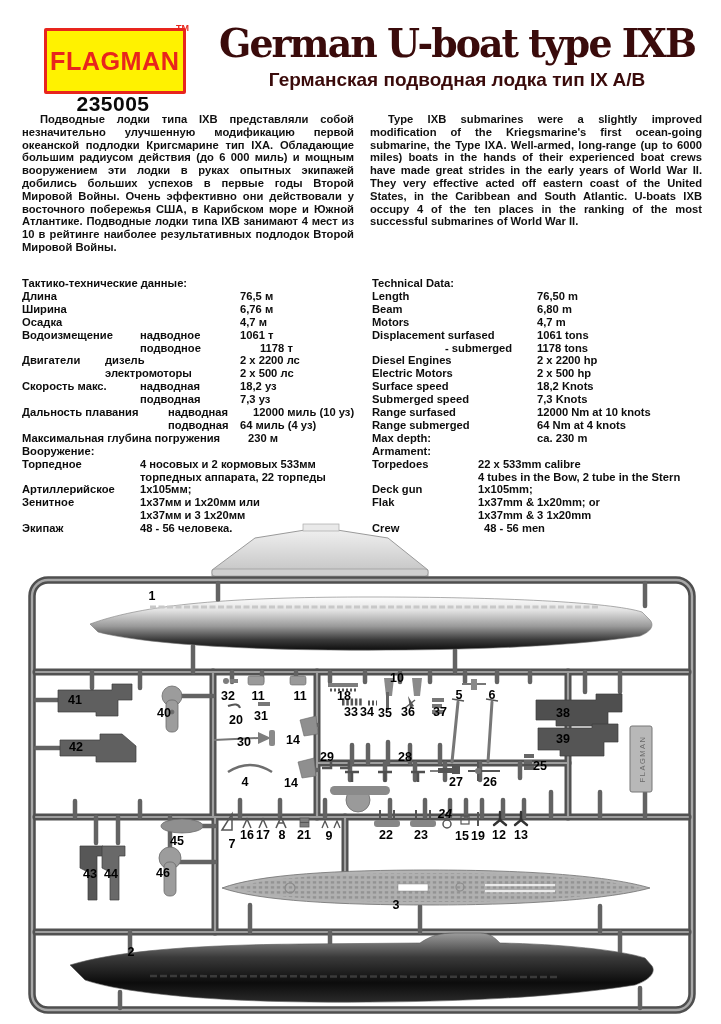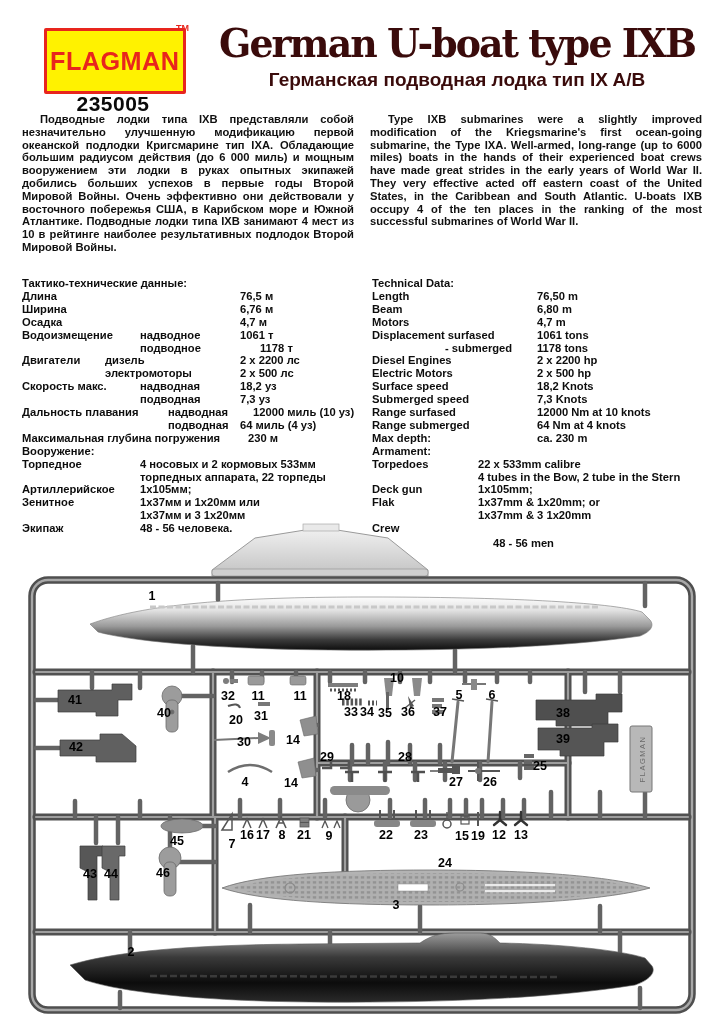--- a/index.html
+++ b/index.html
@@ -200,21 +200,21 @@
       </div>
       <div class="spec-row" style="top: 219.3px;">
         <span class="spec-cell" style="left: 0px;">Flak</span>
         <span class="spec-cell" style="left: 106px;">1x37mm &amp;  1x20mm; or</span>
       </div>
       <div class="spec-row" style="top: 232.2px;">
         <span class="spec-cell" style="left: 106px;">1x37mm &amp; 3 1x20mm</span>
       </div>
       <div class="spec-row" style="top: 245.1px;">
         <span class="spec-cell" style="left: 0px;">Crew</span>
-        <span class="spec-cell" style="left: 121px; margin-top: 15px;">48 - 56 men</span>
+        <span class="spec-cell" style="left: 112px;">48 - 56 men</span>
       </div>
     </div>
 
   <svg id="sprue-svg" viewBox="0 0 721 1024">
     <defs>
       <linearGradient id="g1" x1="0" y1="0" x2="0" y2="1">
         <stop offset="0" stop-color="#fdfdfd"></stop>
           <stop offset=".25" stop-color="#e2e2e2"></stop>
         <stop offset=".55" stop-color="#9a9a9a"></stop>
           <stop offset=".8" stop-color="#3c3c3c"></stop>
@@ -473,21 +473,21 @@
       <div class="part-label" style="left: 291px; top: 783px;">14</div>
       <div class="part-label" style="left: 462px; top: 836px;">15</div>
       <div class="part-label" style="left: 247px; top: 835px;">16</div>
       <div class="part-label" style="left: 263px; top: 813px; margin-top: 22px;">17</div>
       <div class="part-label" style="left: 344px; top: 696px;">18</div>
       <div class="part-label" style="left: 478px; top: 836px;">19</div>
       <div class="part-label" style="left: 236px; top: 720px;">20</div>
       <div class="part-label" style="left: 304px; top: 835px;">21</div>
       <div class="part-label" style="left: 386px; top: 835px;">22</div>
       <div class="part-label" style="left: 421px; top: 835px;">23</div>
-      <div class="part-label" style="left: 445px; top: 863px;">24</div>
+      <div class="part-label" style="left: 445px; top: 814px; font-style: italic;">24</div>
       <div class="part-label" style="left: 540px; top: 766px;">25</div>
       <div class="part-label" style="left: 490px; top: 782px;">26</div>
       <div class="part-label" style="left: 456px; top: 782px;">27</div>
       <div class="part-label" style="left: 405px; top: 757px;">28</div>
       <div class="part-label" style="left: 327px; top: 757px;">29</div>
       <div class="part-label" style="left: 244px; top: 742px;">30</div>
       <div class="part-label" style="left: 261px; top: 716px;">31</div>
       <div class="part-label" style="left: 228px; top: 696px;">32</div>
       <div class="part-label" style="left: 351px; top: 712px;">33</div>
       <div class="part-label" style="left: 367px; top: 712px;">34</div>

